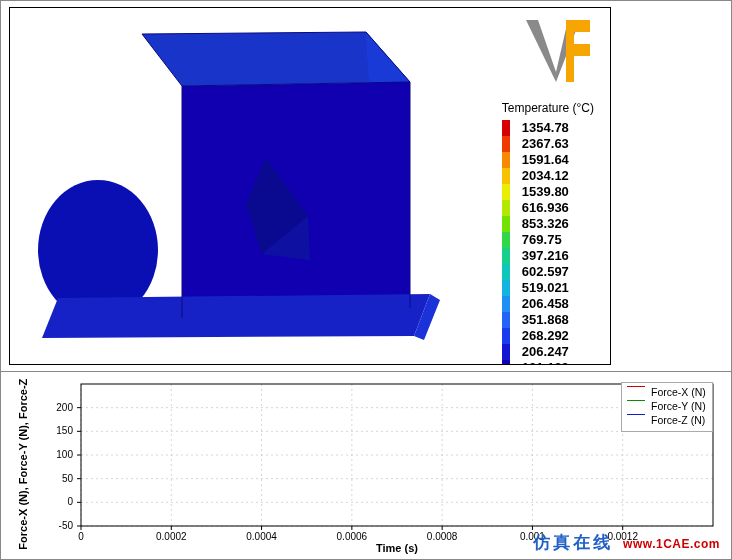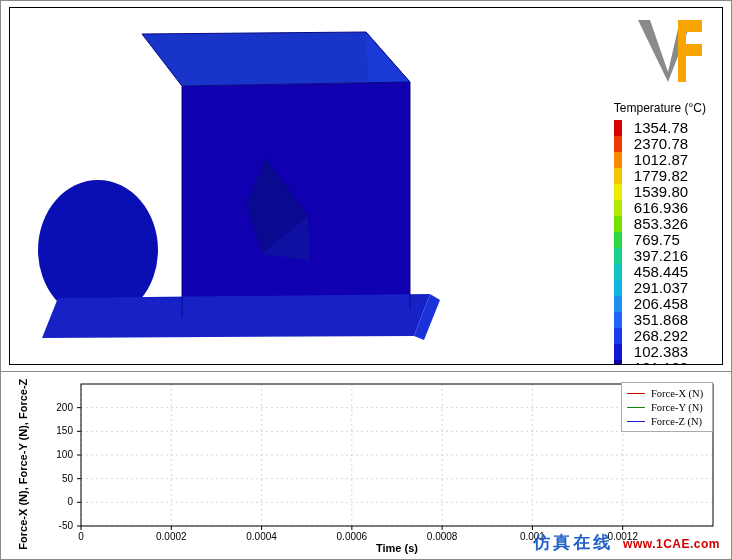--- a/index.html
+++ b/index.html
@@ -21,21 +21,21 @@
   .top-panel {
     position: relative;
     width: 100%;
     height: 370px;
     background: #fff;
   }
   .viewport {
     position: absolute;
     left: 8px;
     top: 6px;
-    width: 714px;
+    width: 602px;
     height: 358px;
     border: 1px solid #000;
     background: #fff;
     overflow: hidden;
   }
   .logo {
     position: absolute;
     top: 10px;
     right: 20px;
   }
@@ -53,21 +53,22 @@
   .legend-row {
     display: flex;
     align-items: center;
   }
   .legend-swatch {
     width: 8px;
     height: 16px;
     margin-right: 12px;
   }
   .legend-label {
-    font-size: 15px;
+    font-size: 13px;
+    font-weight: bold;
   }
   .bottom-panel {
     position: relative;
     width: 100%;
     height: 188px;
     border-top: 1px solid #888;
     background: #fff;
   }
   .chart-area {
     position: absolute;
@@ -81,23 +82,22 @@
     right: 10px;
     top: 4px;
     width: 92px;
     background: #fff;
     border: 1px solid #aaa;
     font-size: 10.5px;
     padding: 3px 5px;
   }
   .series-row {
     display: flex;
-    align-items: center;
+    align-items: flex-start;
     height: 14px;
-    font-family: Liberation Serif, serif;
   }
   .series-line {
     width: 18px;
     height: 0;
     border-top: 1px solid;
     margin-right: 6px;
   }
   .watermark {
     position: absolute;
     right: 12px;
@@ -157,29 +157,29 @@
       
       <div class="legend">
         <div class="legend-title">Temperature (°C)</div>
         <div id="legend-rows">
             <div class="legend-row">
               <div class="legend-swatch" style="background: rgb(214, 0, 0);"></div>
               <div class="legend-label">1354.78</div>
             </div>
             <div class="legend-row">
               <div class="legend-swatch" style="background: rgb(239, 59, 0);"></div>
-              <div class="legend-label">2370.78</div>
+              <div class="legend-label">2367.63</div>
             </div>
             <div class="legend-row">
               <div class="legend-swatch" style="background: rgb(247, 138, 0);"></div>
-              <div class="legend-label">1012.87</div>
+              <div class="legend-label">1591.64</div>
             </div>
             <div class="legend-row">
               <div class="legend-swatch" style="background: rgb(247, 195, 0);"></div>
-              <div class="legend-label">1779.82</div>
+              <div class="legend-label">2034.12</div>
             </div>
             <div class="legend-row">
               <div class="legend-swatch" style="background: rgb(233, 239, 0);"></div>
               <div class="legend-label">1539.80</div>
             </div>
             <div class="legend-row">
               <div class="legend-swatch" style="background: rgb(180, 232, 0);"></div>
               <div class="legend-label">616.936</div>
             </div>
             <div class="legend-row">
@@ -189,41 +189,41 @@
             <div class="legend-row">
               <div class="legend-swatch" style="background: rgb(47, 216, 71);"></div>
               <div class="legend-label">769.75</div>
             </div>
             <div class="legend-row">
               <div class="legend-swatch" style="background: rgb(23, 208, 140);"></div>
               <div class="legend-label">397.216</div>
             </div>
             <div class="legend-row">
               <div class="legend-swatch" style="background: rgb(17, 199, 189);"></div>
-              <div class="legend-label">458.445</div>
+              <div class="legend-label">602.597</div>
             </div>
             <div class="legend-row">
               <div class="legend-swatch" style="background: rgb(19, 180, 223);"></div>
-              <div class="legend-label">291.037</div>
+              <div class="legend-label">519.021</div>
             </div>
             <div class="legend-row">
               <div class="legend-swatch" style="background: rgb(30, 143, 243);"></div>
               <div class="legend-label">206.458</div>
             </div>
             <div class="legend-row">
               <div class="legend-swatch" style="background: rgb(35, 99, 246);"></div>
               <div class="legend-label">351.868</div>
             </div>
             <div class="legend-row">
               <div class="legend-swatch" style="background: rgb(26, 59, 240);"></div>
               <div class="legend-label">268.292</div>
             </div>
             <div class="legend-row">
               <div class="legend-swatch" style="background: rgb(20, 22, 212);"></div>
-              <div class="legend-label">102.383</div>
+              <div class="legend-label">206.247</div>
             </div>
             <div class="legend-row">
               <div class="legend-swatch" style="background: rgb(16, 0, 176);"></div>
               <div class="legend-label">101.139</div>
             </div>
           </div>
       </div>
     </div>
   </div>
 

